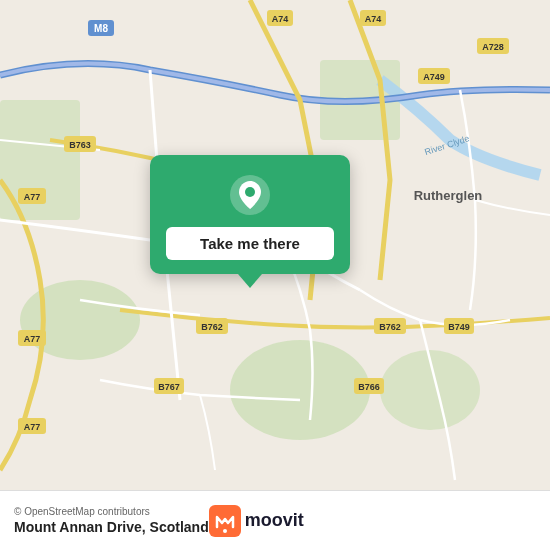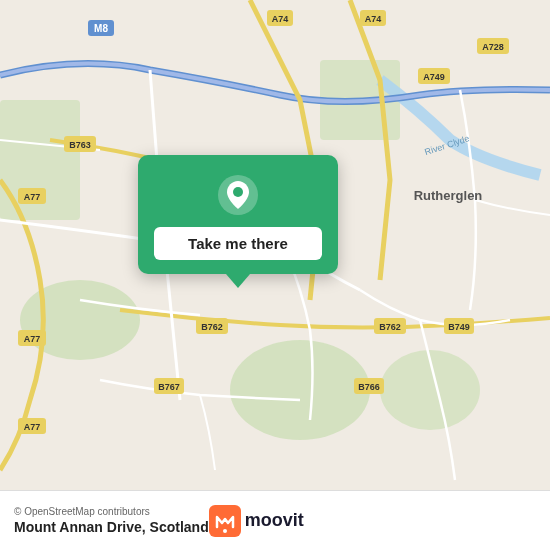--- a/index.html
+++ b/index.html
@@ -70,21 +70,21 @@
     #moovit-text {
       font-size: 18px;
       font-weight: bold;
       color: #1a1a2e;
     }
 
     
     #popup-card {
       position: absolute;
       top: 155px;
-      left: 138px;
+      left: 150px;
       width: 200px;
       background: #2eaa6e;
       border-radius: 10px;
       display: flex;
       flex-direction: column;
       align-items: center;
       padding: 18px 16px 14px;
       box-shadow: 0 4px 16px rgba(0,0,0,0.25);
     }
 

